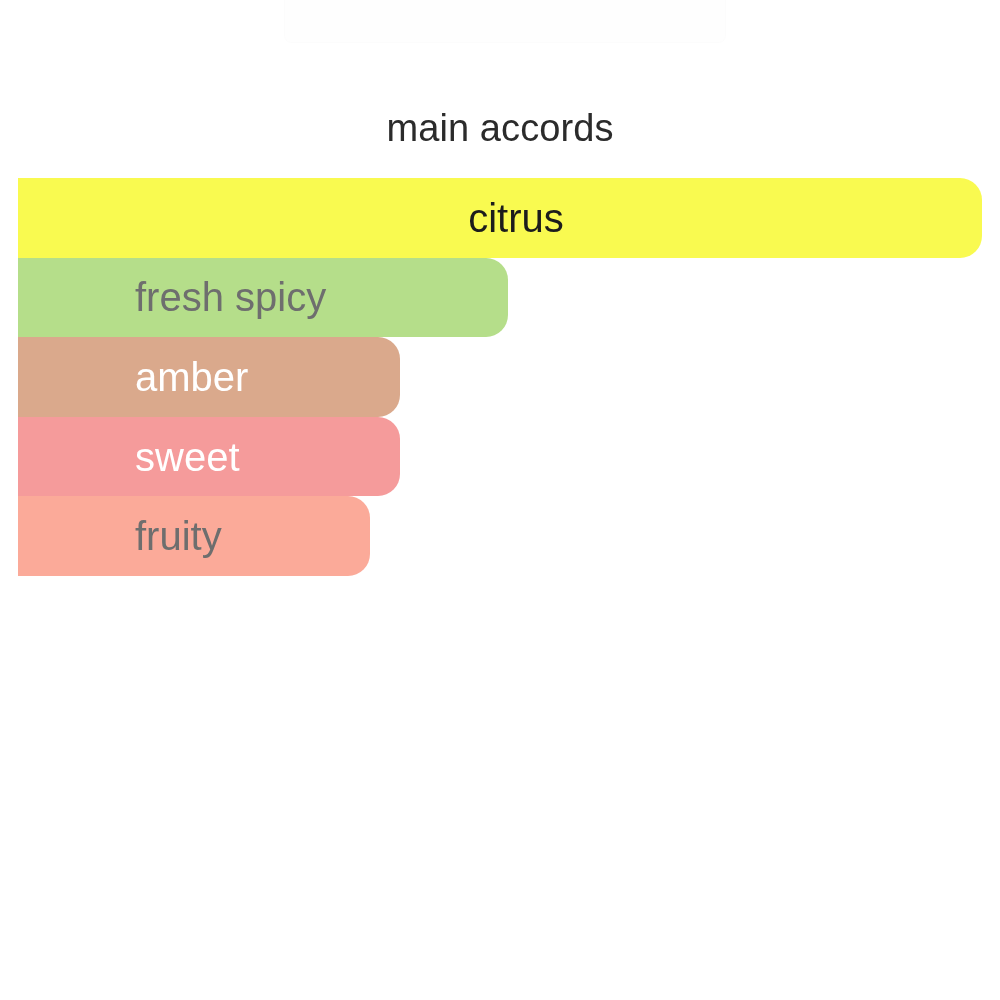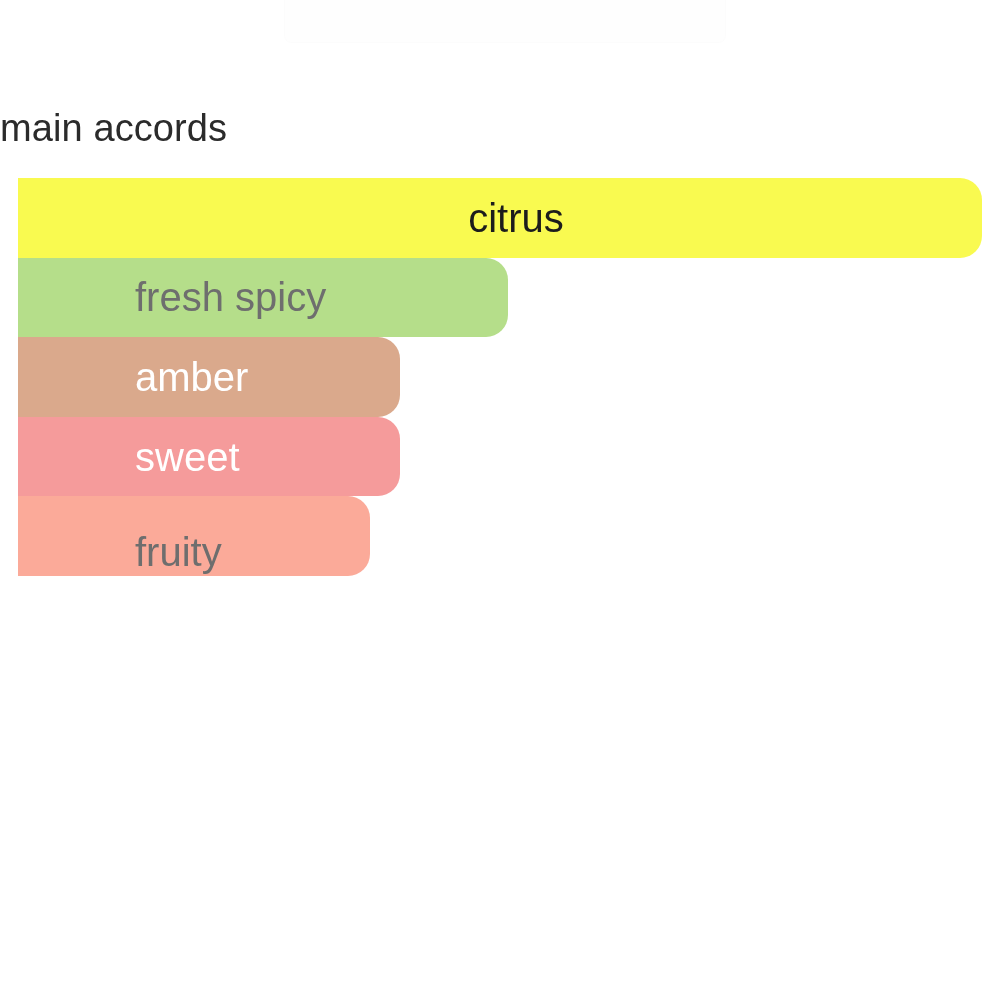--- a/index.html
+++ b/index.html
@@ -34,21 +34,21 @@
     background: #fefefe;
     border-radius: 6px;
     box-shadow: 0 0 0 1px rgba(0,0,0,0.012);
   }
 
   .chart-title {
     position: absolute;
     left: 0;
     top: 104px;
     width: 1000px;
-    text-align: left;
+    text-align: center;
     font-size: 38px;
     line-height: 48px;
     color: #2b2b2b;
     letter-spacing: 0.1px;
     white-space: nowrap;
   }
 
   .bars {
     position: absolute;
     left: 18px;
@@ -119,17 +119,17 @@
       <div class="bar-row" style="top: 238.8px; width: 382px;">
         <div class="bar-fill" style="width: 382px; background: rgb(245, 155, 155);"></div>
         <div class="bar-label label-left" style="color: rgb(255, 255, 255);">sweet</div>
       </div>
       <div class="bar-row" style="top: 159.2px; width: 382px;">
         <div class="bar-fill" style="width: 382px; background: rgb(218, 169, 140);"></div>
         <div class="bar-label label-left" style="color: rgb(255, 255, 255);">amber</div>
       </div>
       <div class="bar-row" style="top: 318.4px; width: 352px;">
         <div class="bar-fill" style="width: 352px; background: rgb(251, 170, 153);"></div>
-        <div class="bar-label label-left" style="color: rgb(110, 110, 110); margin-top: 16px;">fruity</div>
+        <div class="bar-label label-left" style="color: rgb(110, 110, 110);">fruity</div>
       </div>
     </div>
 
 </div>
 
 </body></html>

